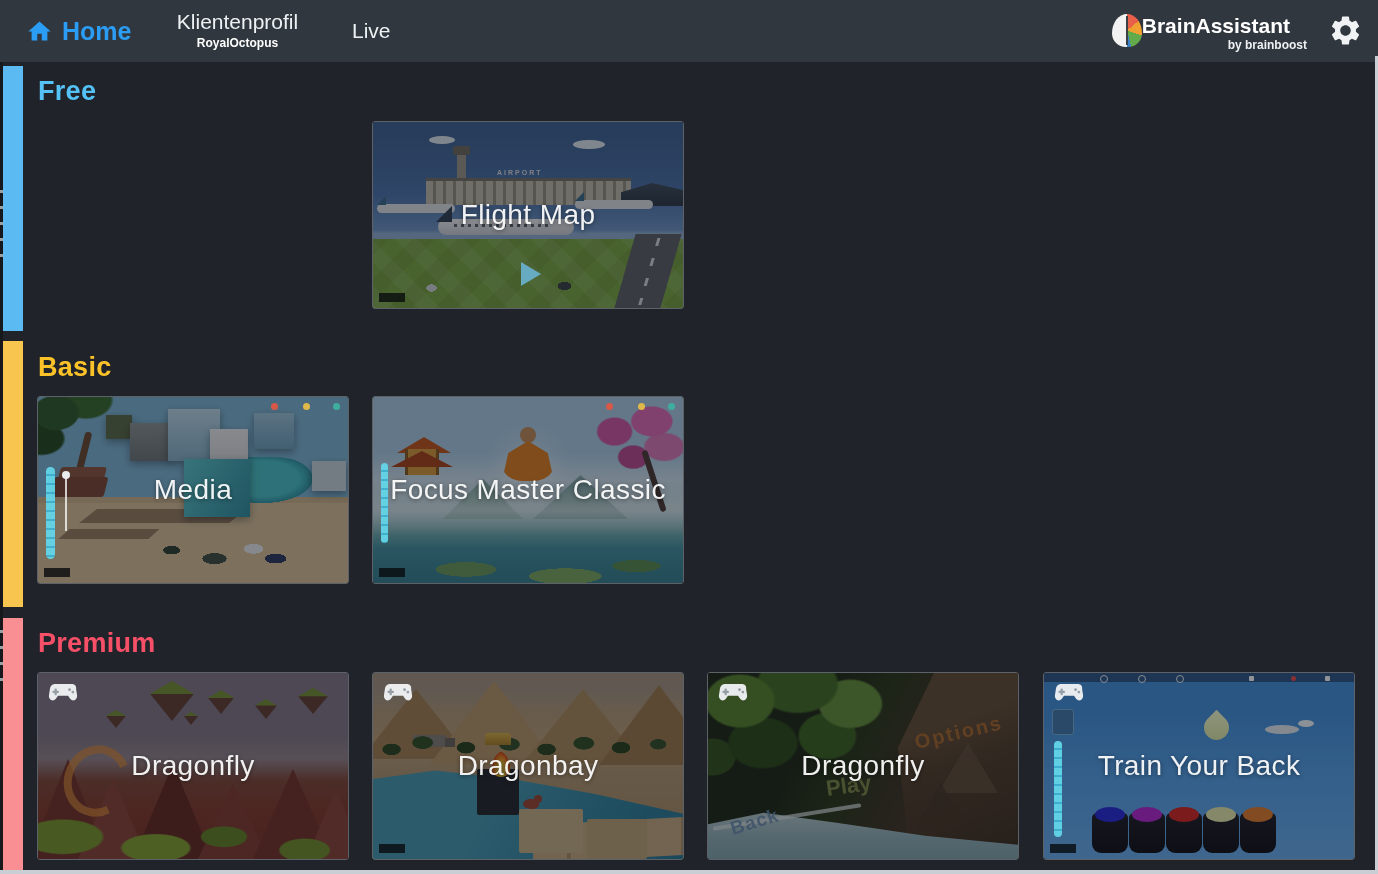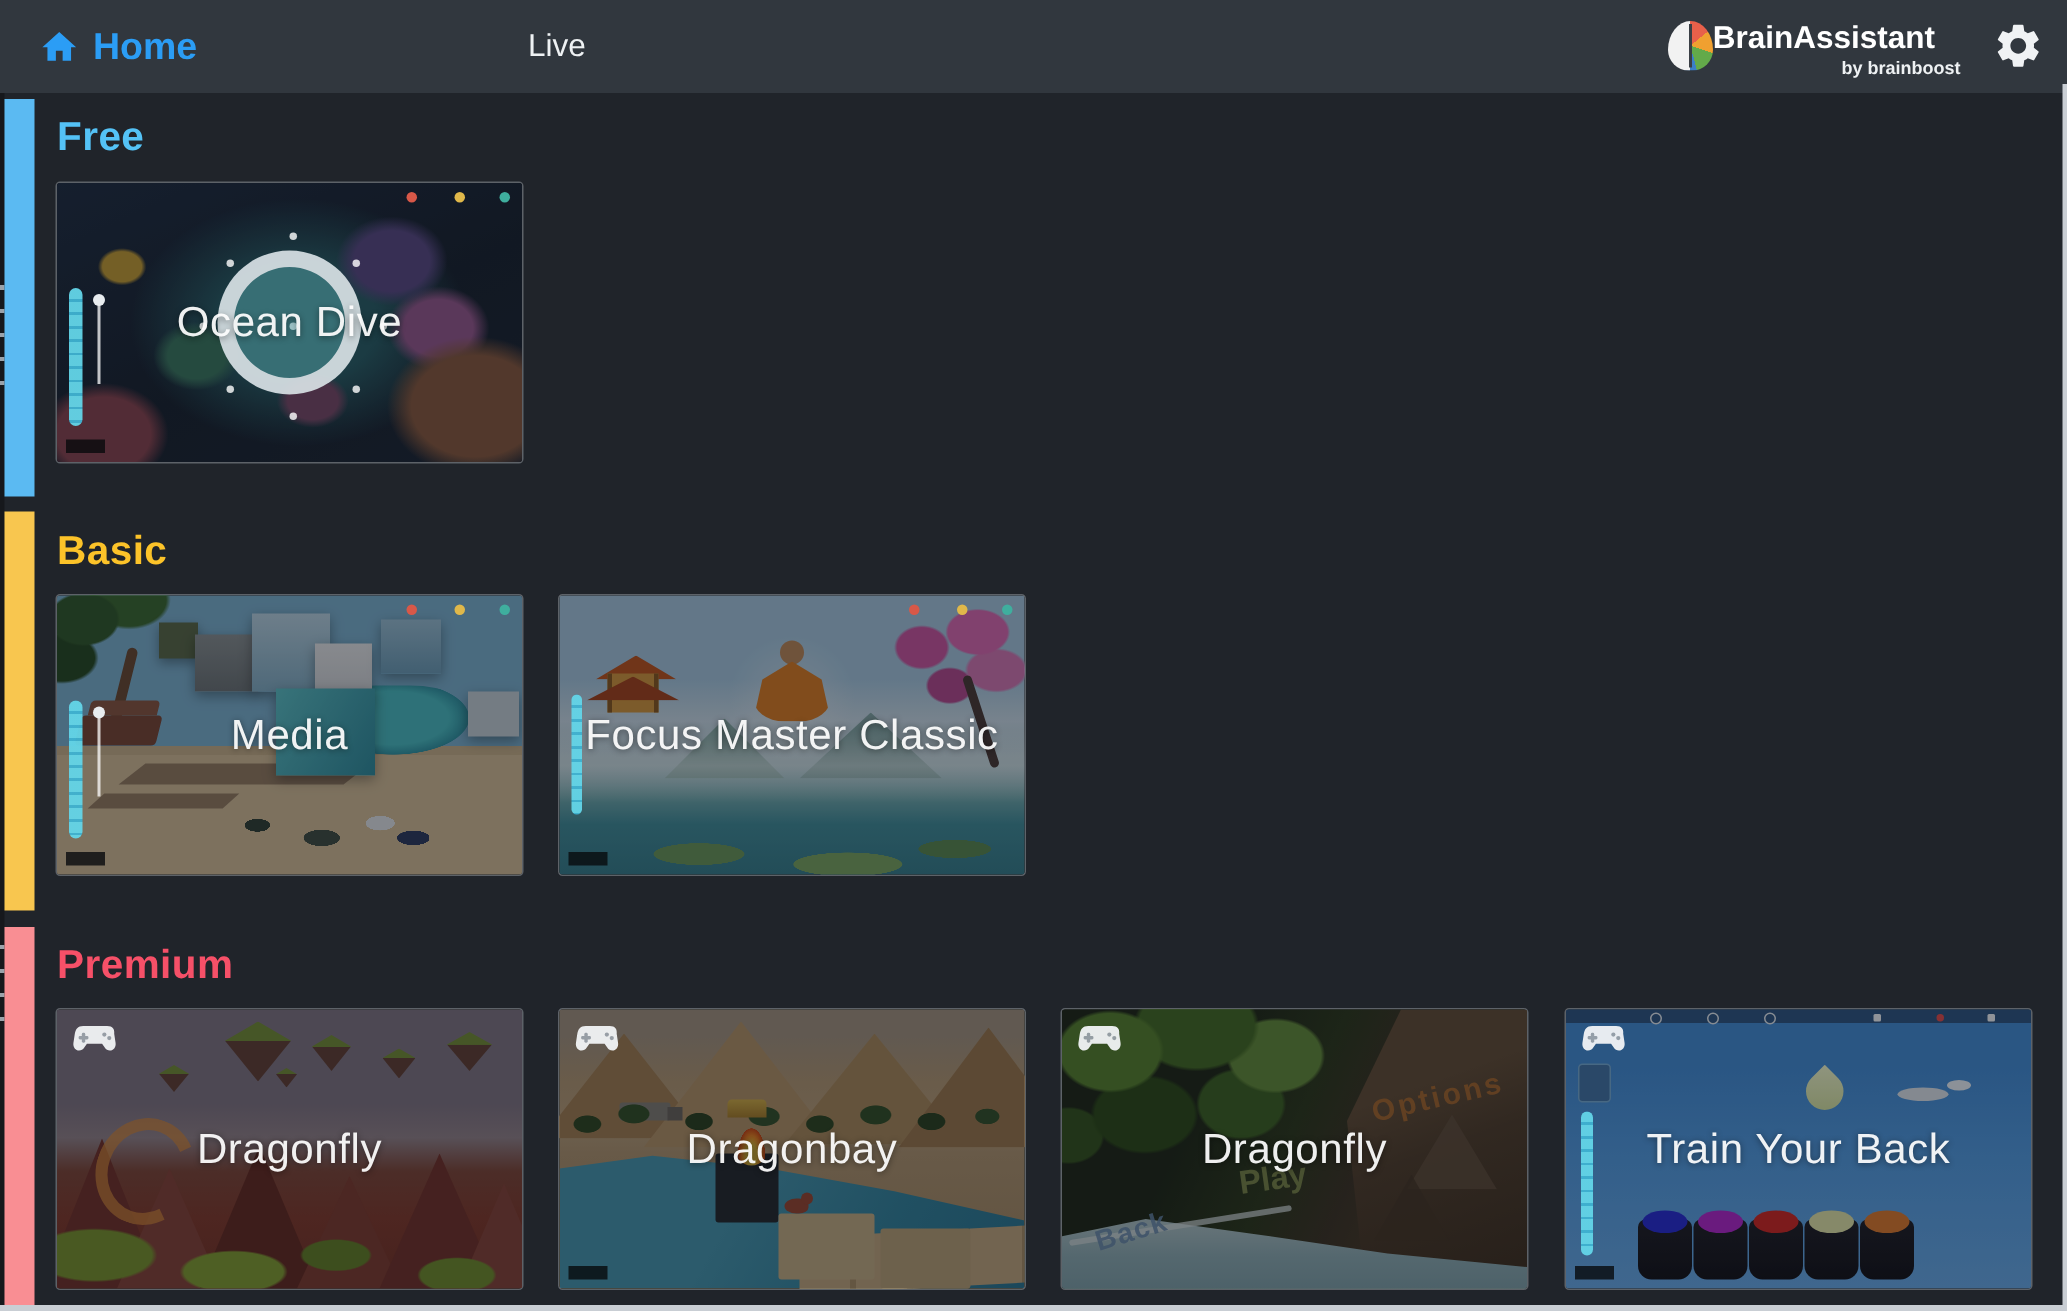--- a/index.html
+++ b/index.html
@@ -264,20 +264,24 @@
 
   <div class="navbar">
     <div class="nav-home">
       <span style="display:flex">
         <svg width="27" height="27" viewBox="0 0 24 24">
             <path fill="#2b9df5" d="M10 20v-6h4v6h5v-8h3L12 3 2 12h3v8z"></path>
           </svg>
       </span>
       <span>Home</span>
     </div>
+    <div class="nav-profile">
+      <div class="t">Klientenprofil</div>
+      <div class="s">RoyalOctopus</div>
+    </div>
     <div class="nav-live">
       <span>Live</span>
     </div>
     <span class="brain"></span>
     <div class="brand-t">BrainAssistant</div>
     <div class="brand-by">by brainboost</div>
     <div class="gear">
       <svg width="35" height="35" viewBox="0 0 24 24">
           <path fill="#f0f2f4" d="M19.14 12.94c.04-.3.06-.61.06-.94 0-.32-.02-.64-.07-.94l2.03-1.58a.49.49 0 0 0 .12-.61l-1.92-3.32a.49.49 0 0 0-.59-.22l-2.39.96c-.5-.38-1.03-.7-1.62-.94l-.36-2.54a.48.48 0 0 0-.48-.41h-3.84c-.24 0-.43.17-.47.41l-.36 2.54c-.59.24-1.13.57-1.62.94l-2.39-.96a.49.49 0 0 0-.59.22L2.74 8.87c-.12.21-.08.47.12.61l2.03 1.58c-.05.3-.09.63-.09.94s.02.64.07.94l-2.03 1.58a.49.49 0 0 0-.12.61l1.92 3.32c.12.22.37.29.59.22l2.39-.96c.5.38 1.03.7 1.62.94l.36 2.54c.05.24.24.41.48.41h3.84c.24 0 .44-.17.47-.41l.36-2.54c.59-.24 1.13-.56 1.62-.94l2.39.96c.22.08.47 0 .59-.22l1.92-3.32a.49.49 0 0 0-.12-.61l-2.01-1.58zM12 15.6c-1.98 0-3.6-1.62-3.6-3.6s1.62-3.6 3.6-3.6 3.6 1.62 3.6 3.6-1.62 3.6-3.6 3.6z"></path>
         </svg>
@@ -290,38 +294,43 @@
 
   <div class="secbar" style="top:66px;height:265px;background:#5bbaf2"></div>
   <div class="sechdr" style="top:76px;color:#54c2f6">Free</div>
 
   <div class="secbar" style="top:341px;height:266px;background:#f8c64f"></div>
   <div class="sechdr" style="top:352px;color:#fcc329">Basic</div>
 
   <div class="secbar" style="top:618px;height:256px;background:#f98e93"></div>
   <div class="sechdr" style="top:628px;color:#f65068">Premium</div>
 
-  <div class="tile" style="left:37px;top:121px">
-    <div class="scene sc-od"></div>
+
+  <div class="tile" style="left:372px;top:121px">
+    <div class="scene sc-fl">
+      <i class="fl-cloud" style="left:56px;top:14px;width:26px;height:8px"></i>
+      <i class="fl-cloud" style="left:200px;top:18px;width:32px;height:9px"></i>
+      <div class="fl-tower"></div>
+      <div class="fl-term"></div>
+      <div class="fl-sign">AIRPORT</div>
+      <div class="fl-hangar"></div>
+      <div class="fl-plane2" style="left:4px;top:82px"></div>
+      <div class="fl-plane2" style="right:30px;top:78px"></div>
+      <div class="fl-plane"></div>
+      <div class="fl-grass"></div>
+      <div class="fl-runway"></div>
+      <div class="fl-cars"></div>
+    </div>
     <div class="shade"></div>
     <div class="fg">
-      <div class="ringdots"></div>
-      <div class="ring"></div>
-      <div class="vslider"></div>
-      <div class="vline"></div>
-      <div class="winui">
-        <i style="right:70px;background:#d85848"></i>
-        <i style="right:38px;background:#e0b84a"></i>
-        <i style="right:8px;background:#3fae9e"></i>
-      </div>
+      <div class="fl-play"></div>
       <div class="chip"></div>
     </div>
-    <div class="ttl">Ocean Dive</div>
-  </div>
-
+    <div class="ttl">Flight Map</div>
+  </div>
 
   <div class="tile" style="left:37px;top:396px">
     <div class="scene sc-pz">
       <div class="pz-water"></div>
       <div class="pz-palm"></div>
       <div class="pz-trunk"></div>
       <div class="pz-chair"></div>
       <div class="pz-shadow" style="left:50px;top:112px;width:150px;height:14px;transform:skewX(-52deg)"></div>
       <div class="pz-shadow" style="left:26px;top:132px;width:90px;height:10px;transform:skewX(-48deg)"></div>
       <div class="pc" style="left:68px;top:18px;width:26px;height:24px;background:#5a6a48"></div>

